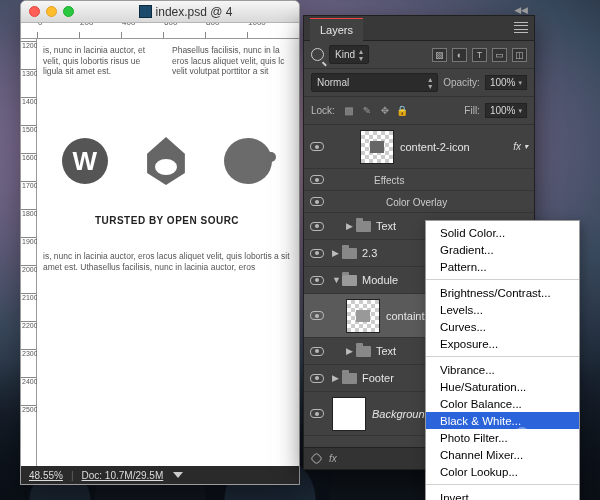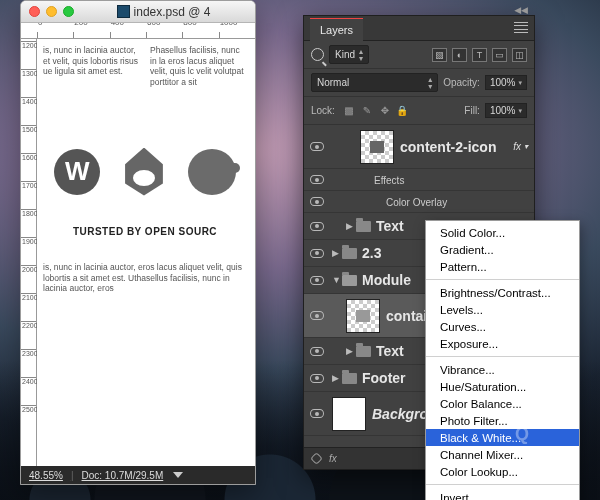--- a/index.html
+++ b/index.html
@@ -7,21 +7,21 @@
   .wallpaper { position: absolute; inset: 0; background: radial-gradient(ellipse 120% 80% at 40% 30%, #c9a0b8 0%, #7a6a8e 30%, #3a4a5e 55%, #1a2432 75%, #0b0e14 100%); }
   .mountains { position:absolute; left:0; right:0; bottom:0; height:140px; background: linear-gradient(180deg, rgba(30,40,55,.0), rgba(10,15,22,.9)); }
   .mountains::before { content:""; position:absolute; inset:0; background:
      radial-gradient(circle at 10% 100%, #1a2430 0 30px, transparent 31px),
      radial-gradient(circle at 25% 100%, #10151d 0 55px, transparent 56px),
      radial-gradient(circle at 45% 100%, #1b2735 0 45px, transparent 46px),
      radial-gradient(circle at 65% 100%, #0d1218 0 60px, transparent 61px),
      radial-gradient(circle at 85% 100%, #141c26 0 50px, transparent 51px); }
 
   
-  .doc-window { position:absolute; left:20px; top:0; width:236px; height:485px; background:#fff; border:1px solid #9c9c9c; border-radius:6px 6px 0 0; box-shadow:0 10px 30px rgba(0,0,0,.4); overflow:hidden; }
+  .doc-window { position:absolute; left:20px; top:0; width:280px; height:485px; background:#fff; border:1px solid #9c9c9c; border-radius:6px 6px 0 0; box-shadow:0 10px 30px rgba(0,0,0,.4); overflow:hidden; }
   .titlebar { height:22px; background:linear-gradient(#f6f6f6,#d9d9d9); border-bottom:1px solid #b5b5b5; display:flex; align-items:center; padding:0 8px; gap:6px; font-size:12px; color:#333; }
   .tl-dot { width:11px; height:11px; border-radius:50%; }
   .tl-red { background:#ff5f57; border:1px solid #e0443e; }
   .tl-yellow { background:#ffbd2e; border:1px solid #dea123; }
   .tl-green { background:#28c940; border:1px solid #1aab29; }
   .title-wrap { flex:1; display:flex; justify-content:center; align-items:center; gap:4px; font-size:12px; }
   .psd-icon { width:13px; height:13px; background:#1b4a6b; border:1px solid #0d2a3e; display:inline-block; }
   .ruler-h { height:16px; background:#fff; border-bottom:1px solid #999; font-size:8px; color:#555; display:flex; align-items:flex-end; padding-left:16px; overflow:hidden; }
   .ruler-h span { width:42px; display:inline-block; border-left:1px solid #888; padding-left:1px; height:6px; line-height:0; position:relative; }
   .ruler-h span::before { content:attr(data-v); position:absolute; top:-9px; left:0; }
@@ -69,21 +69,21 @@
   .eye { width:14px; height:9px; border:1.5px solid #b8b8b8; border-radius:60%/100%; position:relative; }
   .eye::after{content:""; position:absolute; left:4px; top:1.5px; width:4px; height:4px; background:#b8b8b8; border-radius:50%;}
   .indent0{ padding-left:2px;} .indent1{ padding-left:16px;} .indent2{ padding-left:30px;} .indent3{ padding-left:44px;}
   .disclose { font-size:9px; color:#bbb; width:10px; display:inline-block; }
   .folder-ic { width:15px; height:11px; background:#888; border-radius:1px; position:relative; margin-right:5px; }
   .folder-ic::before{content:""; position:absolute; left:0; top:-3px; width:7px; height:3px; background:#888; border-radius:1px 1px 0 0;}
   .folder-ic.open { background:#9a9a9a; }
   .thumb { width:34px; height:34px; background:repeating-conic-gradient(#ccc 0 25%, #fff 0 50%) 0 0/8px 8px; border:1px solid #222; margin-right:6px; display:flex; align-items:center; justify-content:center; }
   .thumb.white { background:#fff; }
   .thumb-mini { width:14px; height:12px; background:#666; }
-  .layer-name { font-size:14px; color:#e6e6e6;font-weight:bold; }
+  .layer-name { font-size:11px; color:#e6e6e6; }
   .layer.selected { background:#5a5a5a; }
   .layer .italic { font-style:italic; }
   .fx { margin-left:auto; font-size:10px; font-style:italic; color:#ddd; display:flex; align-items:center; gap:3px;}
   .fx .tri { font-size:8px;}
   .subfx { font-size:10px; color:#ccc; }
 
   .panel-footer { height:22px; background:#333; border-top:1px solid #222; display:flex; align-items:center; justify-content:space-between; padding:0 8px; font-size:10px; color:#aaa; }
   .pf-icons { display:flex; gap:8px; align-items:center; }
   .link-ic{ width:9px; height:9px; border:1.3px solid #999; border-radius:3px; transform:rotate(45deg);} 
 
@@ -339,22 +339,22 @@
   <div class="ctx-item">Pattern...</div>
   <div class="ctx-sep"></div>
   <div class="ctx-item">Brightness/Contrast...</div>
   <div class="ctx-item">Levels...</div>
   <div class="ctx-item">Curves...</div>
   <div class="ctx-item">Exposure...</div>
   <div class="ctx-sep"></div>
   <div class="ctx-item">Vibrance...</div>
   <div class="ctx-item">Hue/Saturation...</div>
   <div class="ctx-item">Color Balance...</div>
+  <div class="ctx-item hl">Black &amp; White...</div>
   <div class="ctx-item">Photo Filter...</div>
-  <div class="ctx-item hl">Black &amp; White...</div>
   <div class="ctx-item">Channel Mixer...</div>
   <div class="ctx-item">Color Lookup...</div>
   <div class="ctx-sep"></div>
   <div class="ctx-item">Invert</div>
 </div>
 
 <div class="watermark">Q</div>
 <div class="watermark-sub">西北北区</div>
 
 </body></html>

